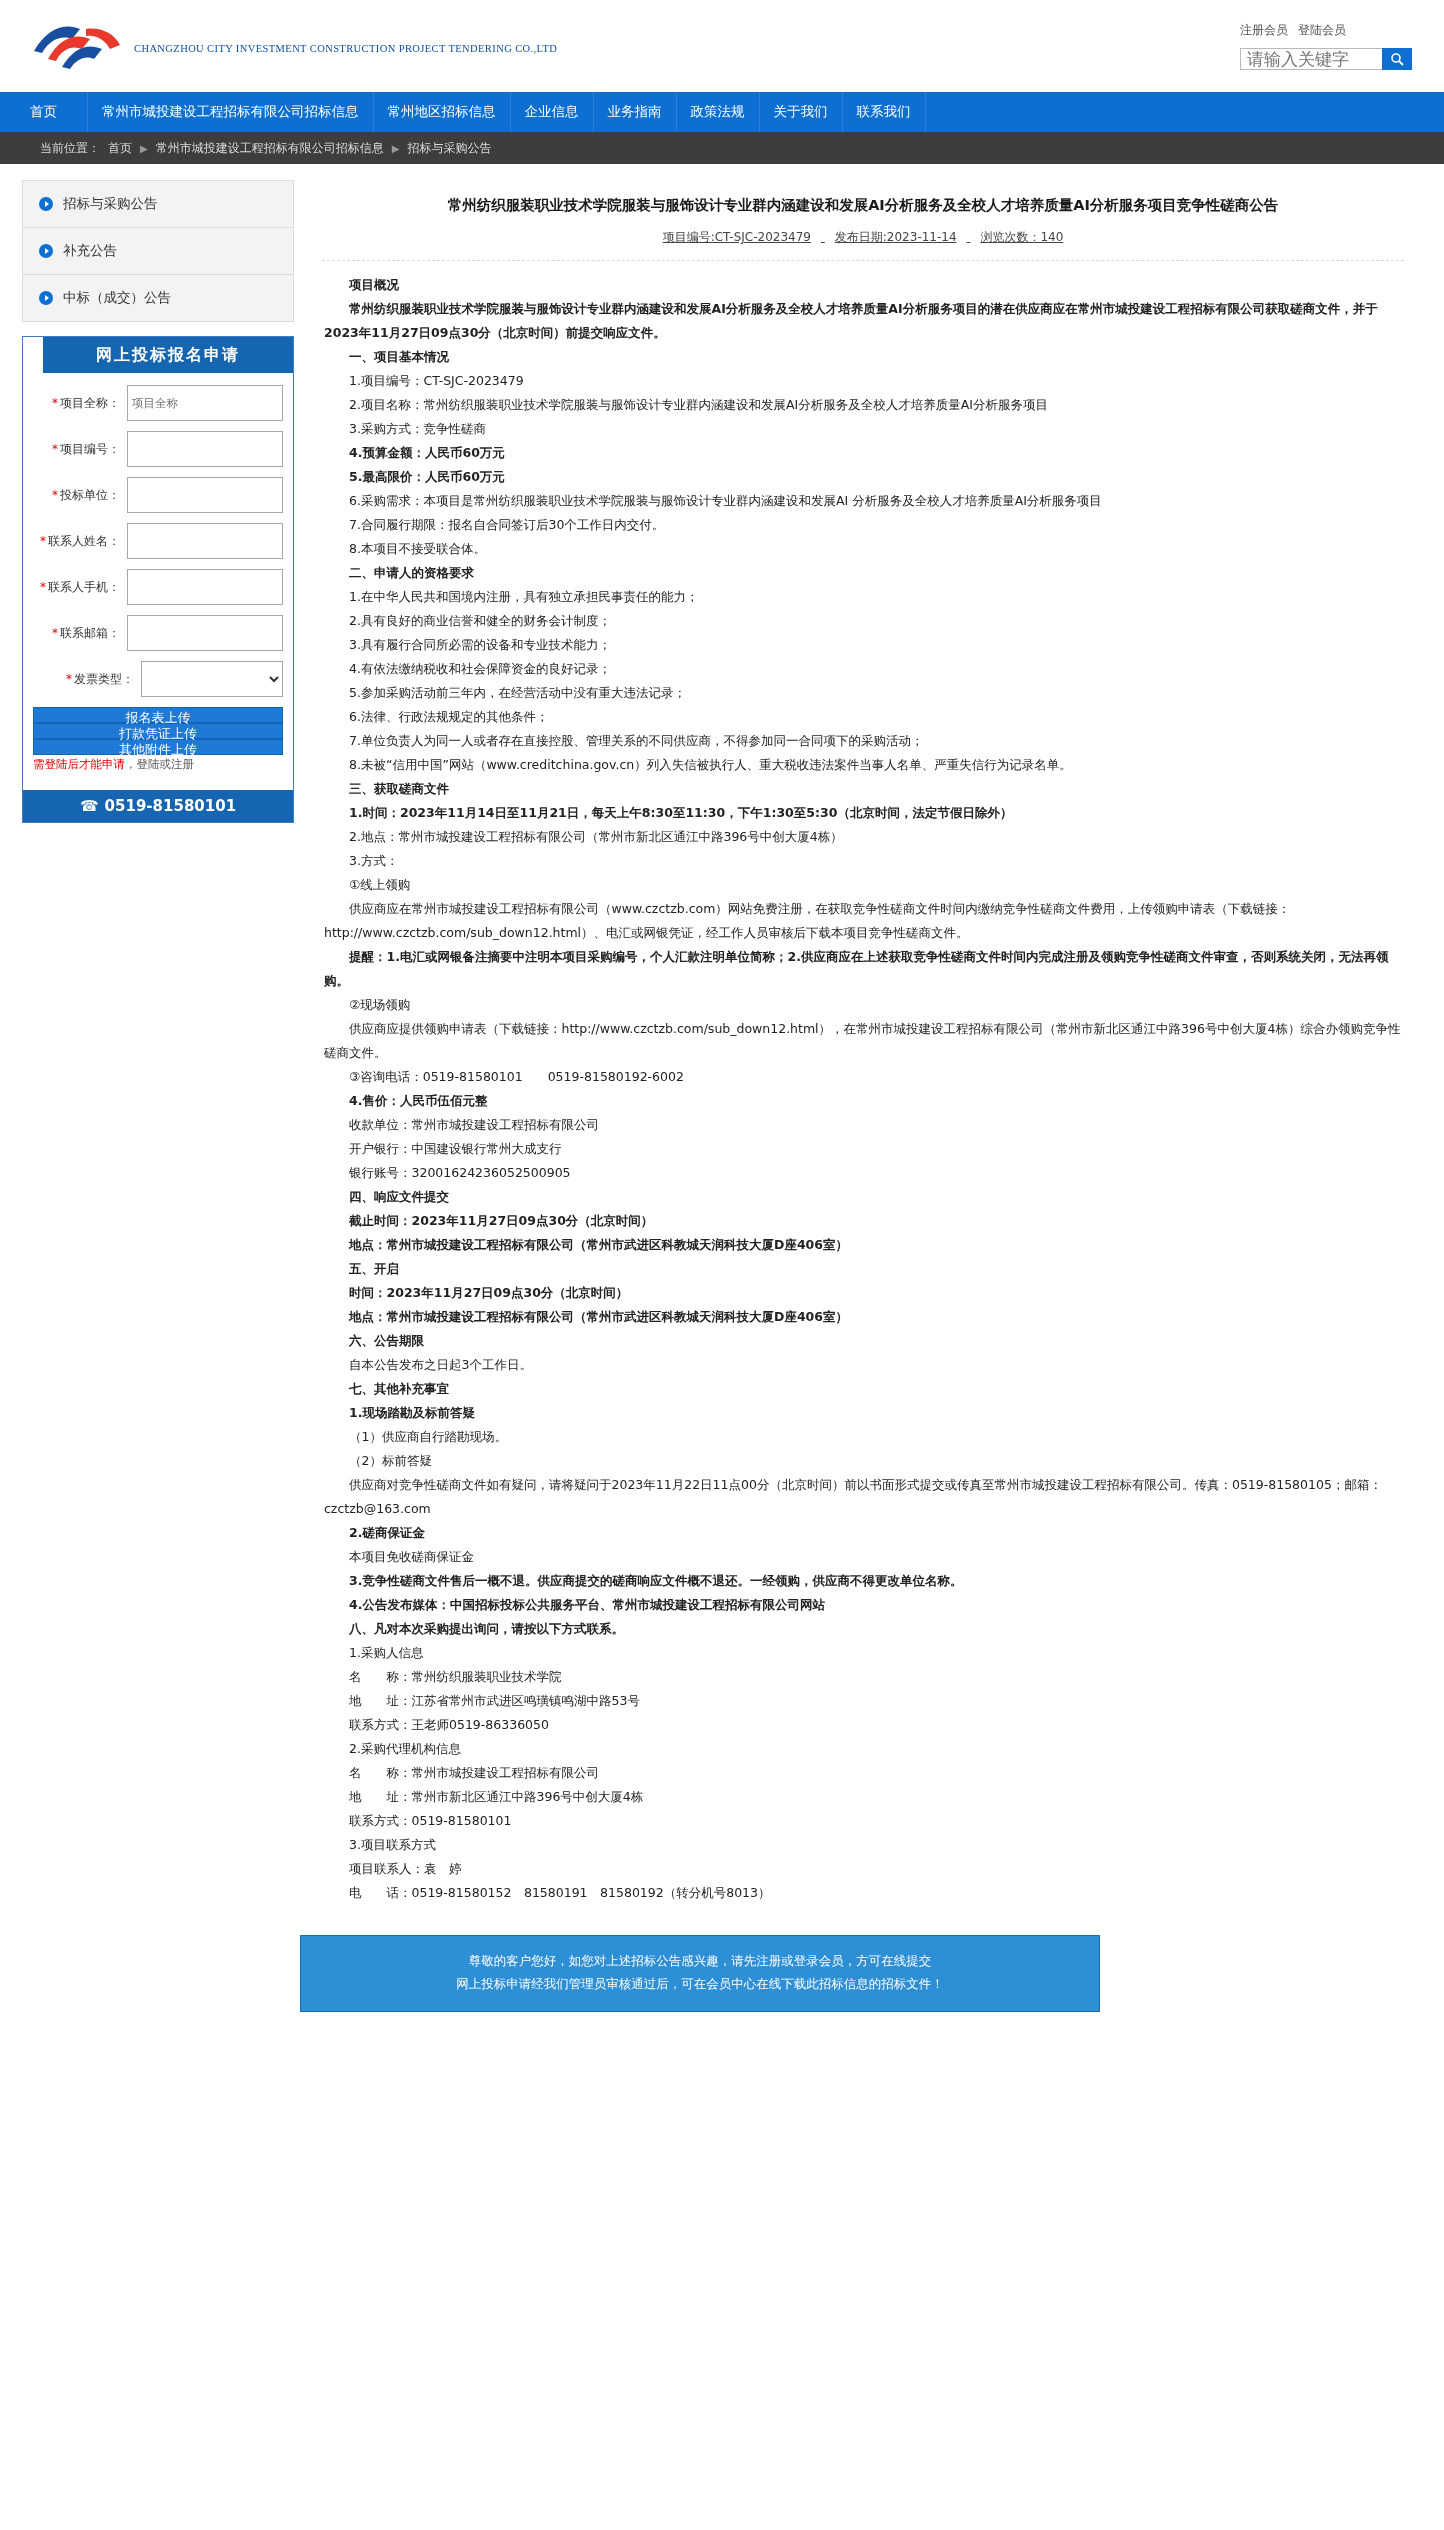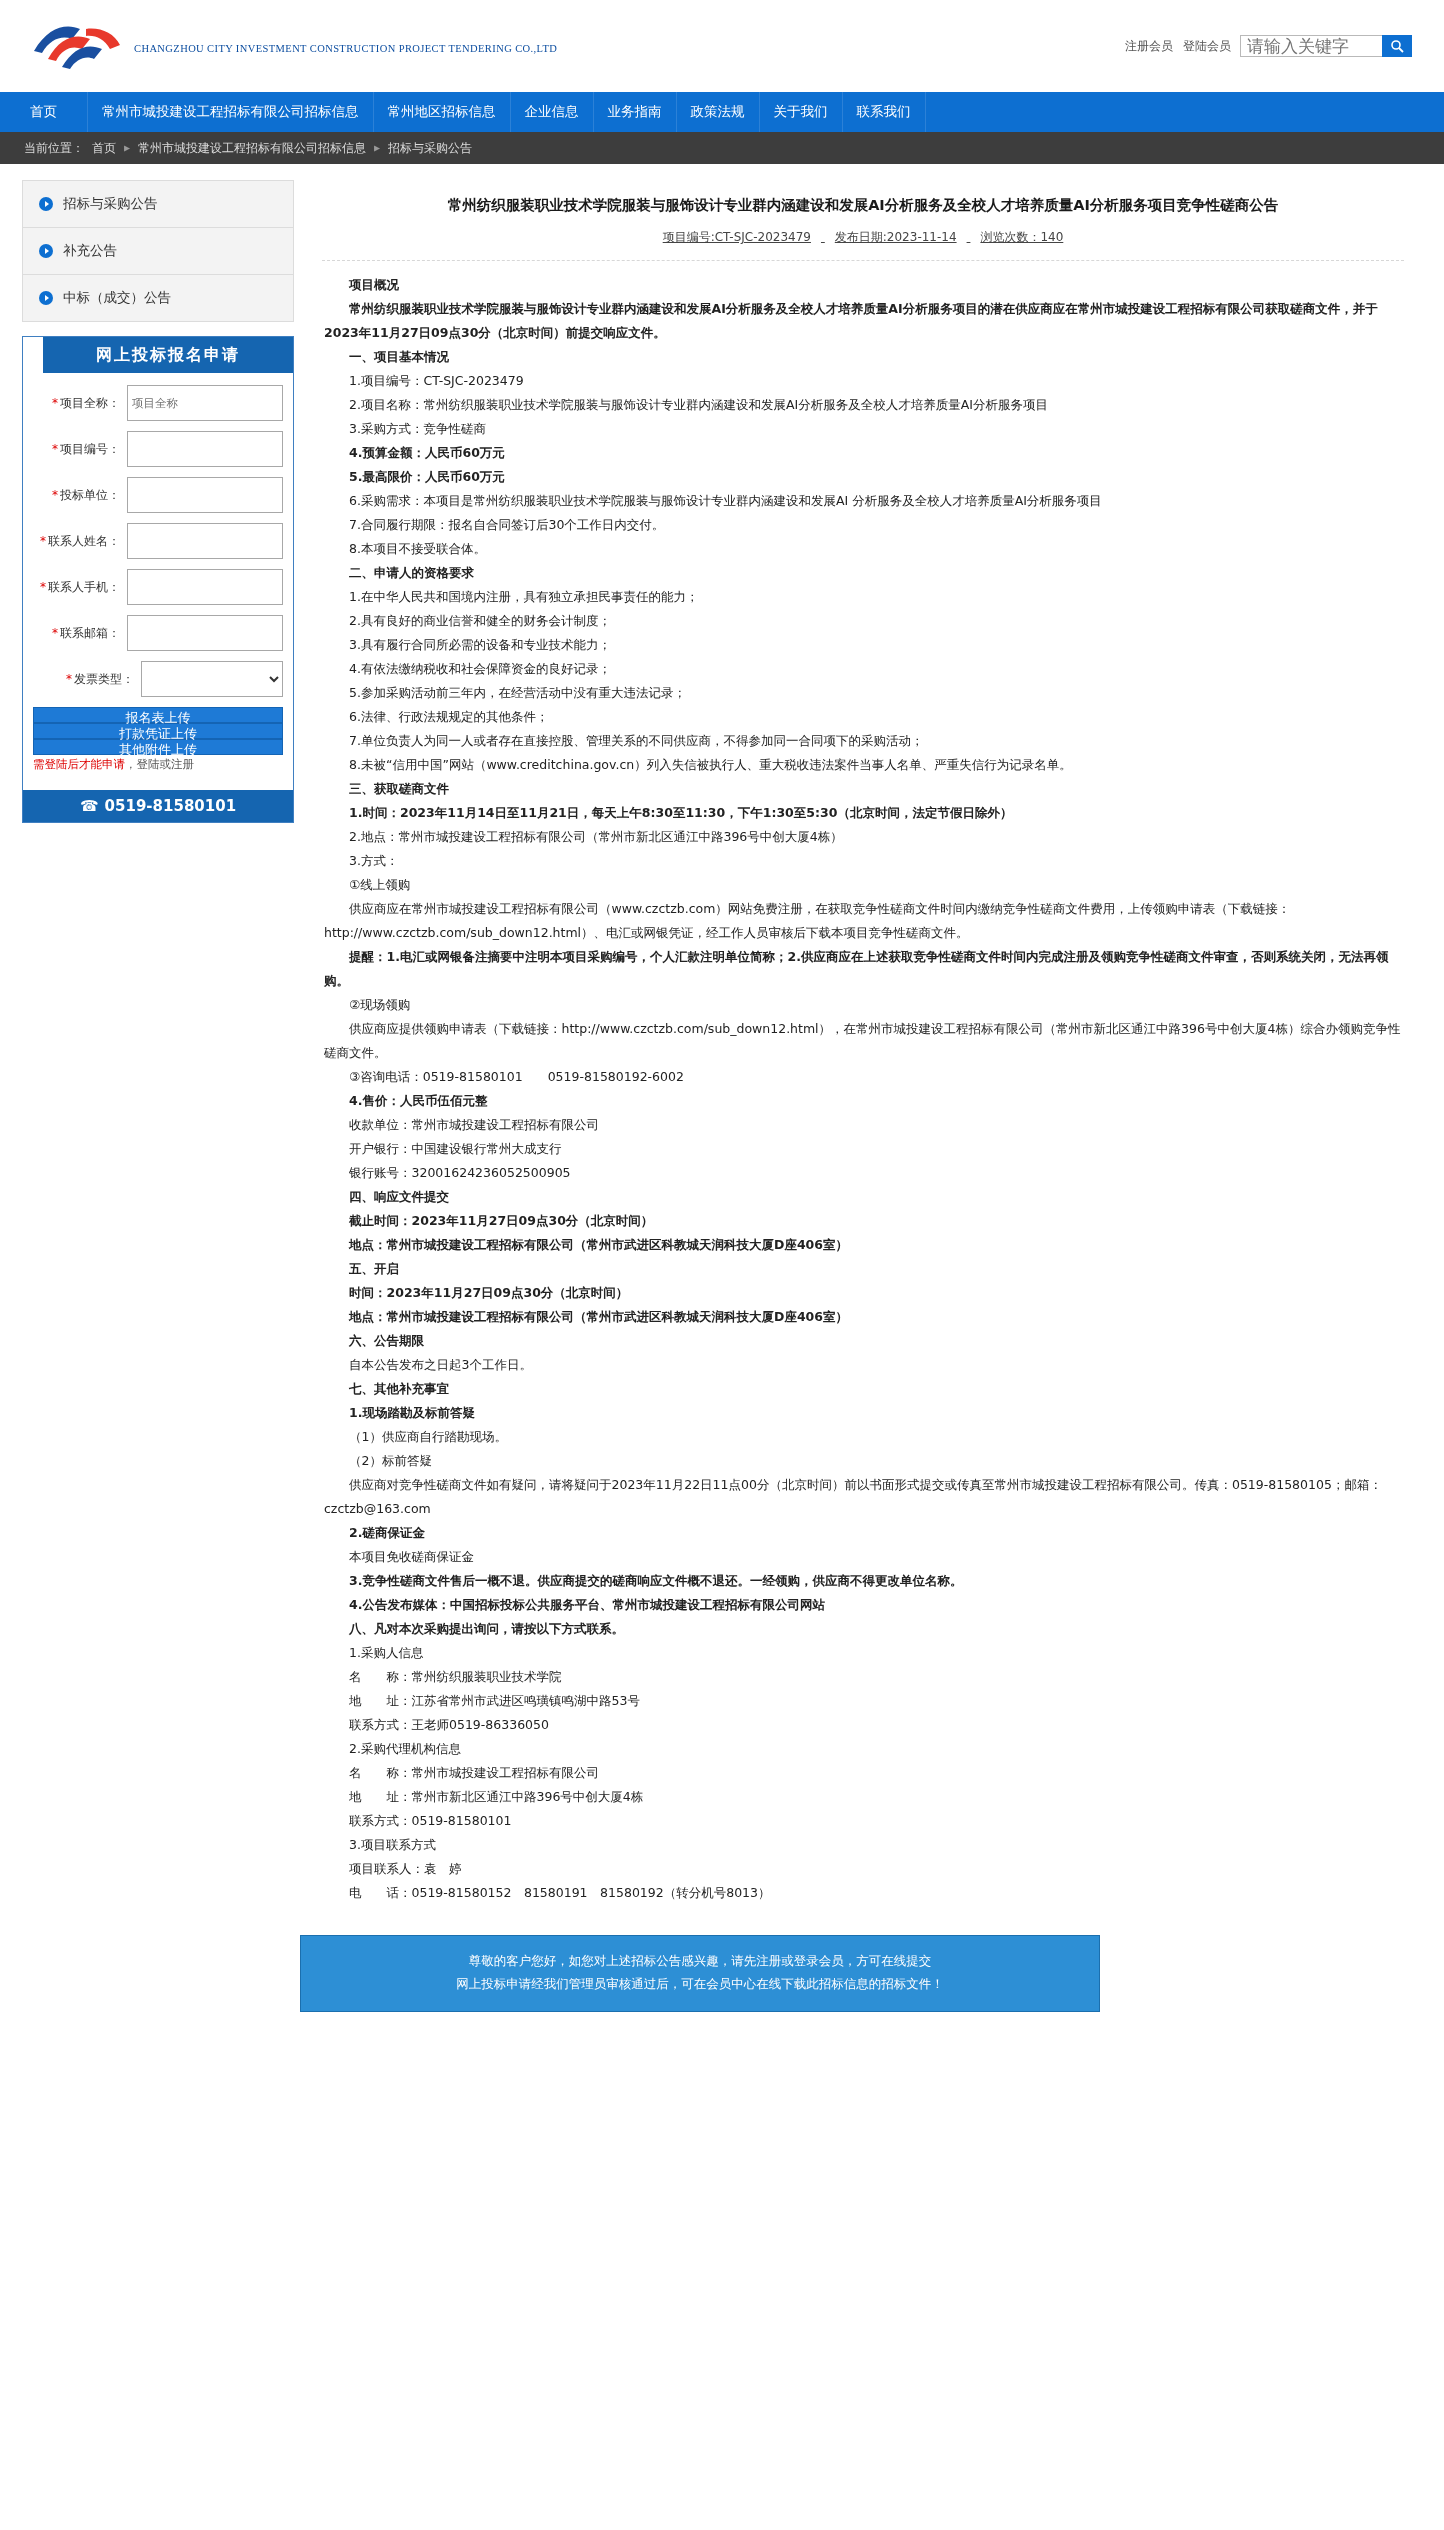--- a/index.html
+++ b/index.html
@@ -41,22 +41,22 @@
   .logo-en {
     font-size: 10.5px;
     color: #0d4ea0;
     letter-spacing: 0.4px;
     margin-top: 4px;
     font-family: "Liberation Serif", serif;
   }
   .header-right {
     margin-left: auto;
     display: flex;
-    flex-direction: row;
-    align-items: center;
+    flex-direction: column;
+    align-items: flex-start;
     gap: 9px;
     padding-right: 4px;
   }
   .auth-links { display: flex; gap: 10px; font-size: 12px; color: #555; }
   .auth-links span { cursor: pointer; }
   .search-box { display: flex; align-items: stretch; }
   .search-input {
     width: 142px;
     height: 22px;
     border: 1px solid #b9b9b9;
@@ -95,24 +95,24 @@
   }
   .nav-item:first-child { padding: 0 30px; }
 
   
   .breadcrumb {
     background: #3d3d3d;
     color: #dcdcdc;
     height: 32px;
     display: flex;
     align-items: center;
-    padding: 0 24px;
+    padding: 0 40px;
     font-size: 12px;
     gap: 8px;
-    font-family: Liberation Mono, monospace;
+    font-family: Liberation Sans, sans-serif;
   }
   .breadcrumb .sep { color: #9a9a9a; font-size: 10px; }
   .breadcrumb a { color: #dcdcdc; text-decoration: none; cursor: pointer; }
 
   
   .content {
     display: flex;
     padding: 16px 22px 0 22px;
     gap: 14px;
     align-items: flex-start;

